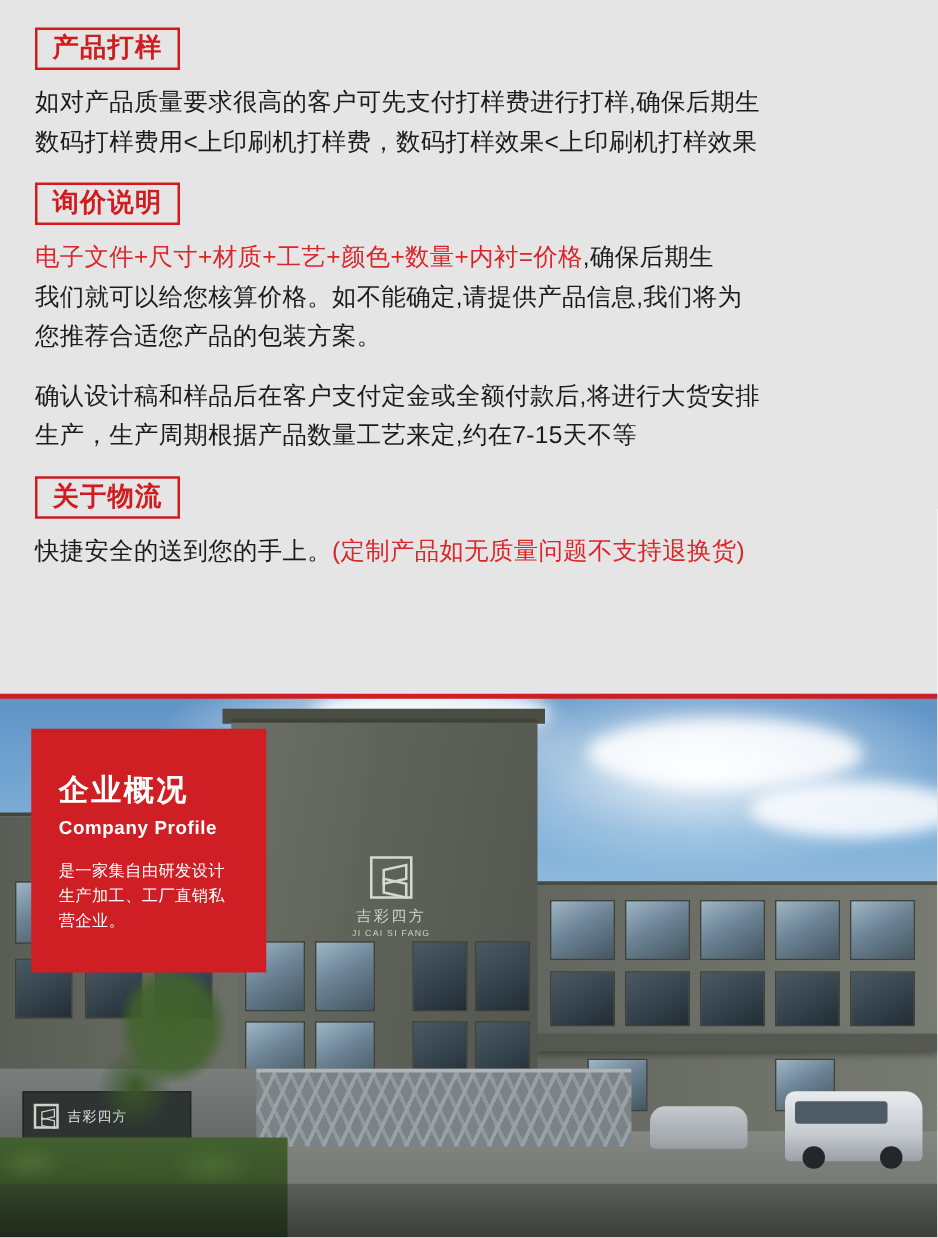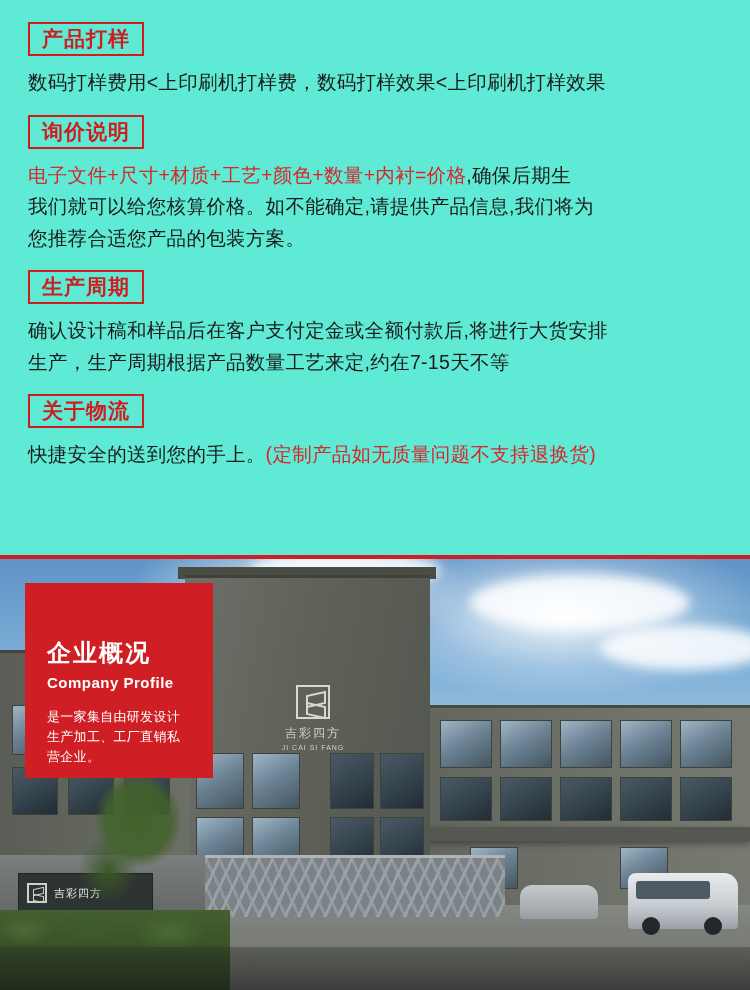--- a/index.html
+++ b/index.html
@@ -6,21 +6,21 @@
   html, body {
     margin: 0; padding: 0;
     width: 750px; height: 990px;
     background: #ffffff;
     font-family: "Liberation Sans", sans-serif;
   }
   #page {
     position: relative;
     width: 750px; height: 990px;
     overflow: hidden;
-    background: #5eead4;
+    background: #e5e5e5;
   }
 
   
   .info-area {
     position: absolute;
     left: 0; top: 0;
     width: 750px;
     height: 555px;
     padding: 22px 28px 0 28px;
   }
@@ -244,21 +244,20 @@
     width: 188px; height: 195px;
     background: #cf1f24;
     padding: 38px 20px 0 22px;
   }
   .profile-card .cn-title {
     color: #ffffff;
     font-size: 24px;
     font-weight: bold;
     letter-spacing: 2px;
     line-height: 1;
-    margin-top: 20px;
   }
   .profile-card .en-title {
     color: #ffffff;
     font-size: 15px;
     font-weight: bold;
     letter-spacing: 0.5px;
     margin-top: 9px;
   }
   .profile-card .desc {
     color: #ffffff;
@@ -276,35 +275,35 @@
 </head>
 <body>
 
 <div id="page">
 
   <div class="info-area">
 
     <div class="block">
       <div class="block-title">产品打样</div>
       <div class="block-body">
+        <p>如对产品质量要求很高的客户可先支付打样费进行打样,确保后期生</p>
         <p>数码打样费用&lt;上印刷机打样费，数码打样效果&lt;上印刷机打样效果</p>
       </div>
     </div>
 
     <div class="block">
       <div class="block-title">询价说明</div>
       <div class="block-body">
         <p><span class="red">电子文件+尺寸+材质+工艺+颜色+数量+内衬=价格</span><span>,确保后期生</span></p>
         <p>我们就可以给您核算价格。如不能确定,请提供产品信息,我们将为</p>
         <p>您推荐合适您产品的包装方案。</p>
       </div>
     </div>
 
     <div class="block">
-      <div class="block-title">生产周期</div>
       <div class="block-body">
         <p>确认设计稿和样品后在客户支付定金或全额付款后,将进行大货安排</p>
         <p>生产，生产周期根据产品数量工艺来定,约在7-15天不等</p>
       </div>
     </div>
 
     <div class="block">
       <div class="block-title">关于物流</div>
       <div class="block-body">
         <p><span>快捷安全的送到您的手上。</span><span class="red">(定制产品如无质量问题不支持退换货)</span></p>

